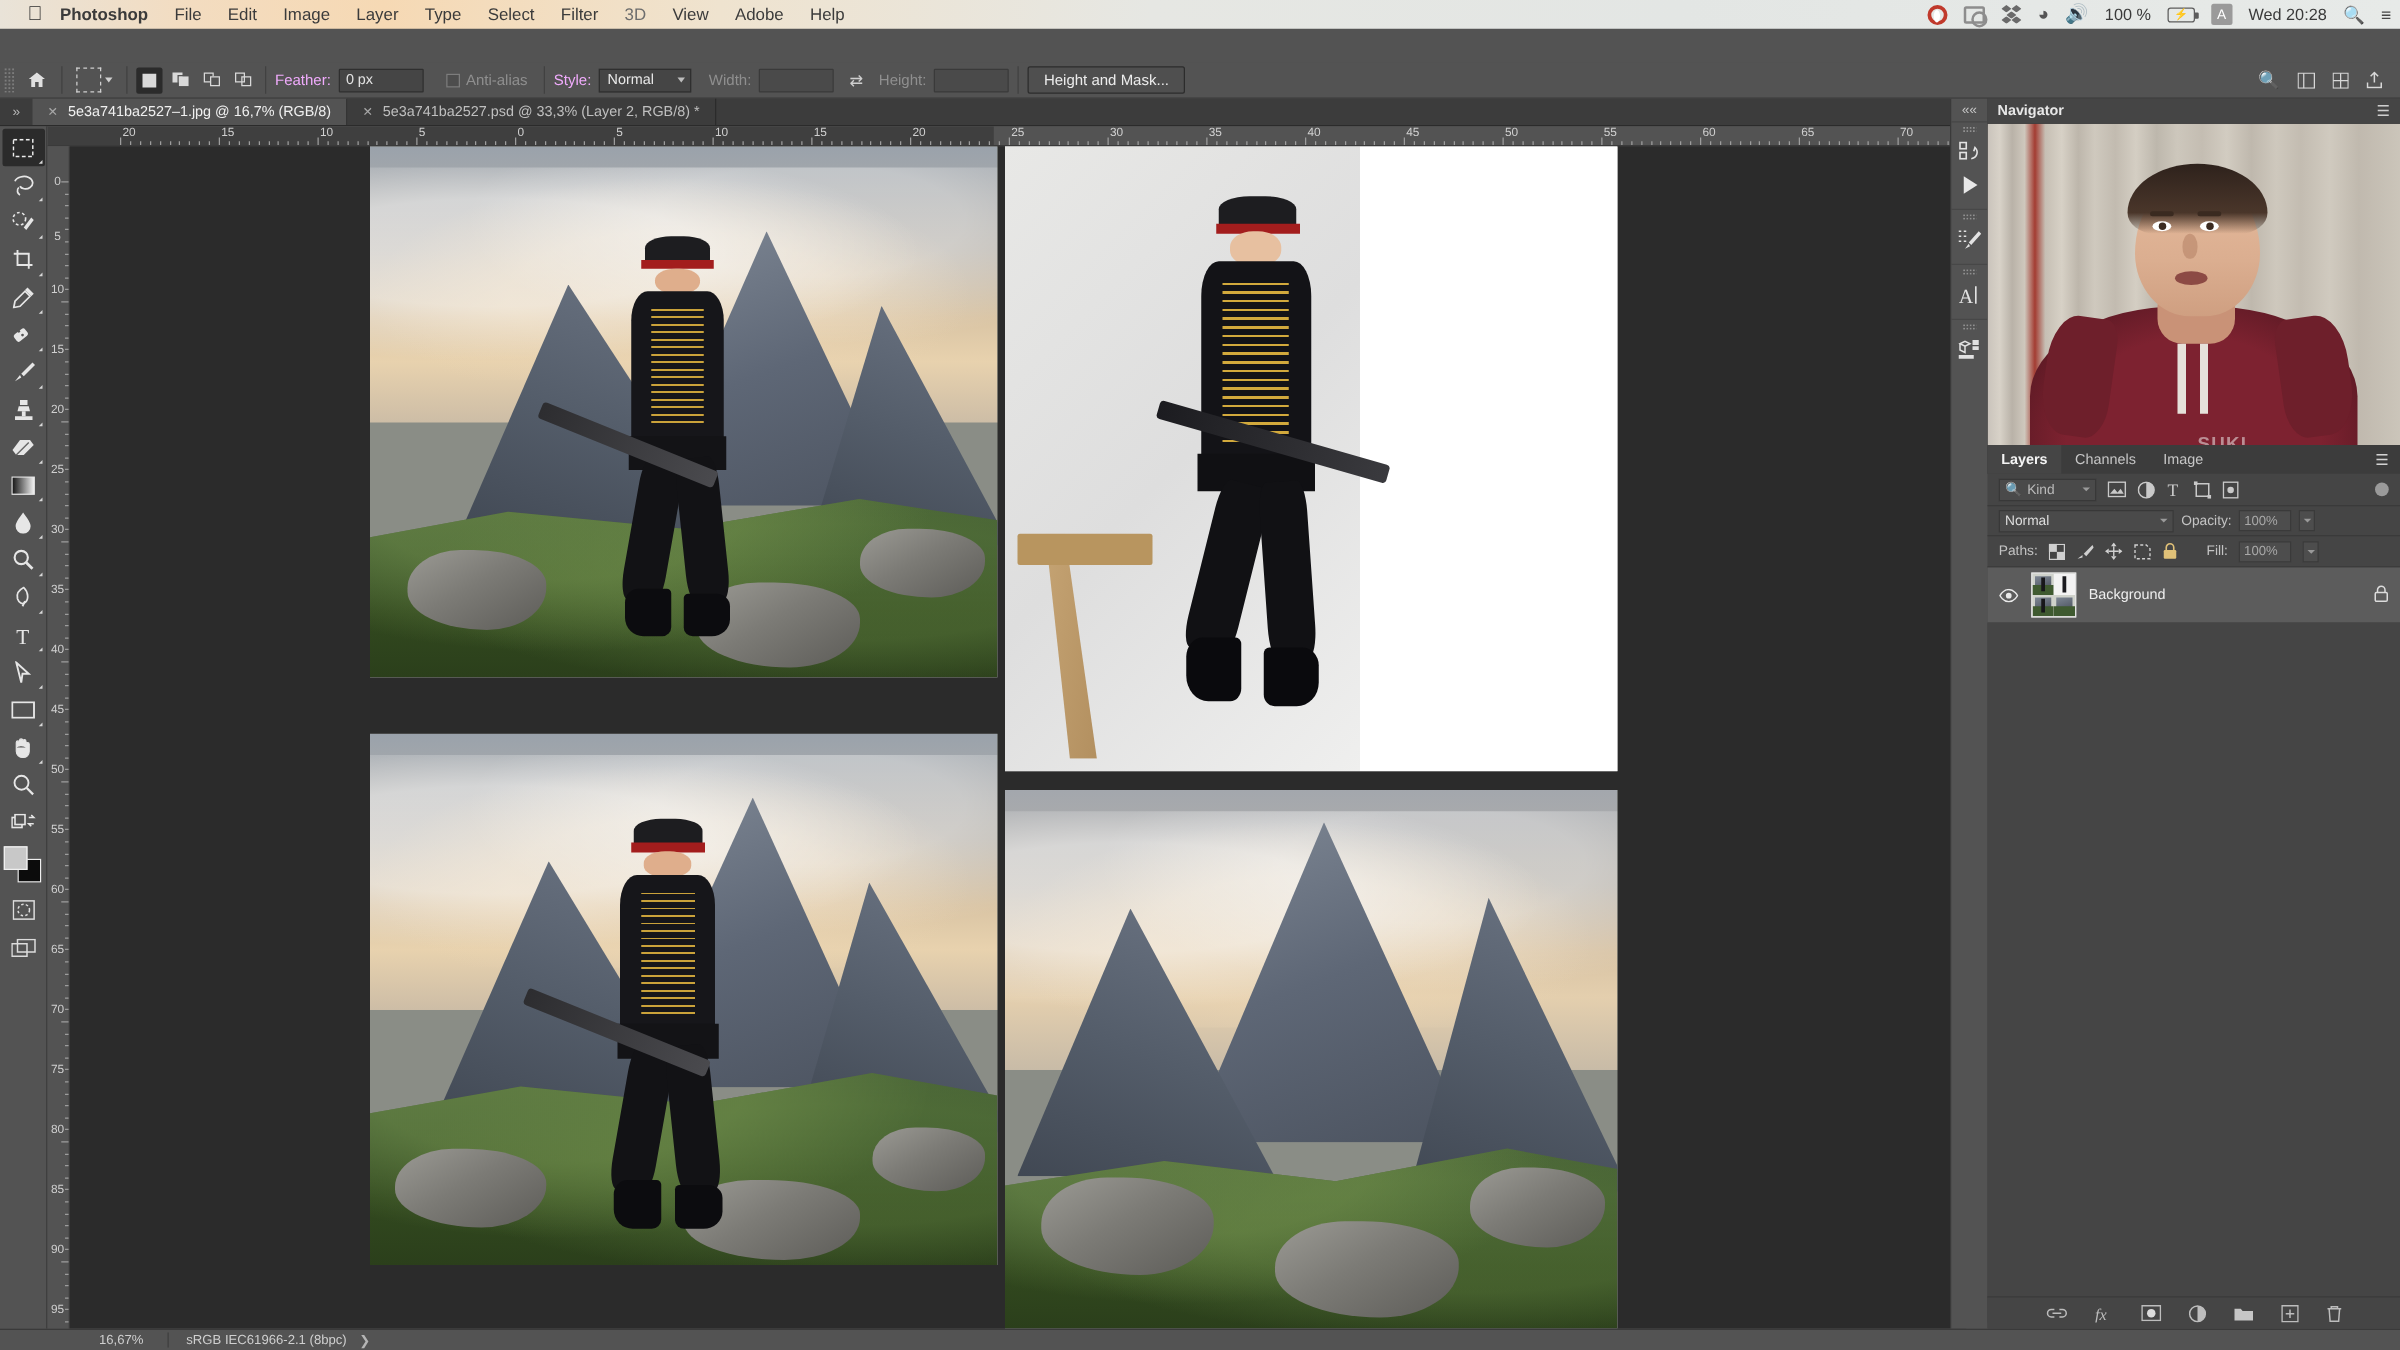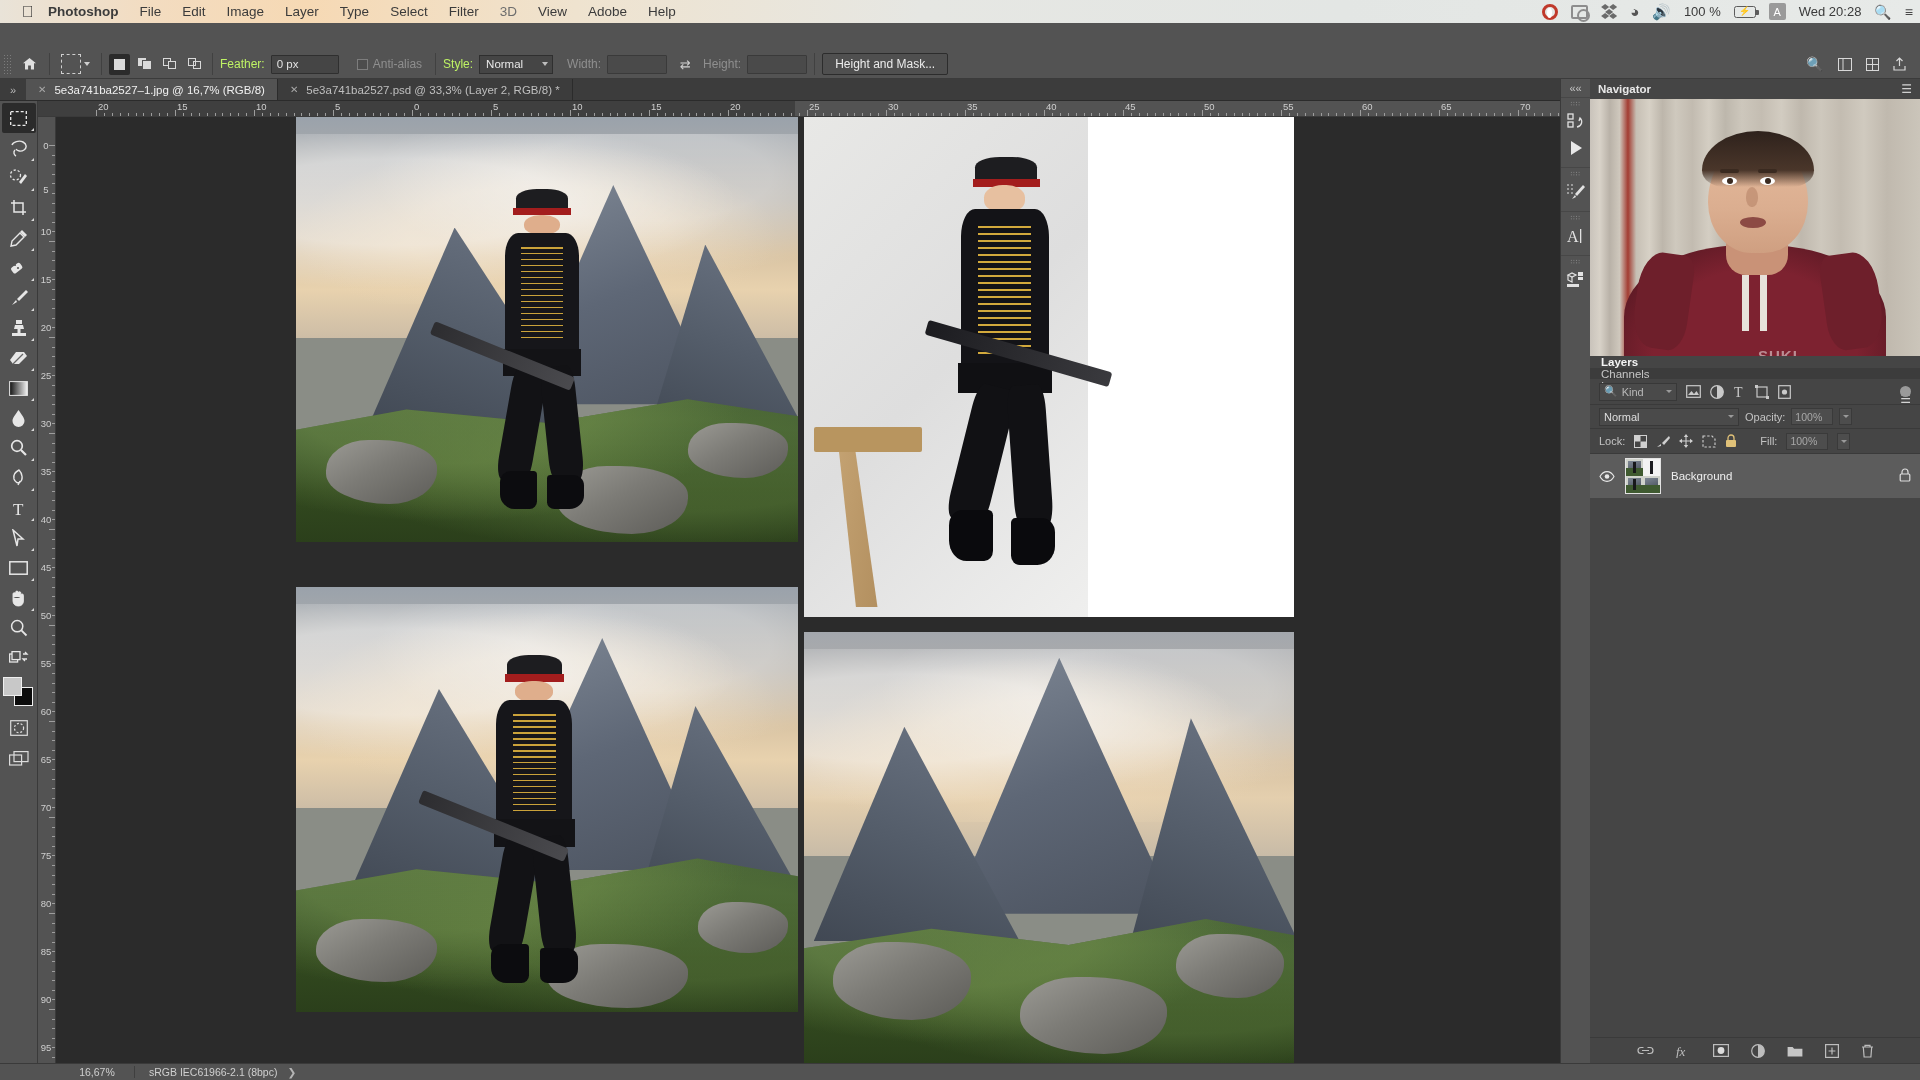--- a/index.html
+++ b/index.html
@@ -80,21 +80,21 @@
   .sq-solid{width:11px;height:11px;background:#d9d9d9;}
   .sq-pair{position:relative;width:14px;height:12px;}
   .sq-pair i{position:absolute;width:8px;height:8px;background:#d9d9d9;}
   .sq-pair i:nth-child(2){left:5px;top:3px;background:#d9d9d9;outline:1px solid #535353;}
   .sq-out{position:relative;width:14px;height:12px;}
   .sq-out i{position:absolute;width:8px;height:8px;border:1.3px solid #d9d9d9;}
   .sq-out i:nth-child(2){left:5px;top:3px;background:#535353;}
   .sq-int{position:relative;width:14px;height:12px;}
   .sq-int i{position:absolute;width:8px;height:8px;border:1.3px solid #d9d9d9;}
   .sq-int i:nth-child(2){left:5px;top:3px;}
-  .lbl { color:#bef264; margin-right:6px; white-space:nowrap;}
+  .lbl { color:#f0abfc; margin-right:6px; white-space:nowrap;}
   .lbl.dim { color:#8f8f8f; }
   .field {
     background:#454545; border:1px solid #2f2f2f; height:19px;
     color:#e2e2e2; font-size:11.5px; display:flex;align-items:center;
     padding:0 5px; border-radius:1px;
   }
   .field.empty { background:#4a4a4a; border-color:#3a3a3a; }
   .cbox { width:11px;height:11px;border:1.2px solid #7d7d7d;background:#4d4d4d;margin-right:5px;}
   .selectbox {
     background:#454545;border:1px solid #2f2f2f;height:19px;color:#e8e8e8;
@@ -222,21 +222,21 @@
   .wc-eye:after{content:"";position:absolute;left:5px;top:1px;width:6px;height:6px;border-radius:50%;background:#3b2b21;}
   .wc-brow{position:absolute;width:19px;height:4px;background:#3a2a20;border-radius:2px;}
   .wc-brow.l{left:90px;top:44px}
   .wc-brow.r{left:128px;top:44px}
   .wc-nose{position:absolute;left:116px;top:62px;width:12px;height:20px;background:rgba(176,124,96,.5);border-radius:50% 50% 45% 45%;}
   .wc-mouth{position:absolute;left:110px;top:92px;width:26px;height:11px;background:#8c4a44;border-radius:50%;}
   .wc-text{position:absolute;left:128px;top:222px;width:90px;height:22px;color:#caa9ae;font-size:15px;font-weight:bold;letter-spacing:1px;opacity:.8;}
 
   
   .layerspanel { position:absolute; right:0; top:356px; width:330px; height:707px; background:#454545;}
-  .lp-tabs { height:23px; display:flex; align-items:stretch; background:#3c3c3c;flex-direction:column;}
+  .lp-tabs { height:23px; display:flex; align-items:stretch; background:#3c3c3c;}
   .lp-tab { display:flex;align-items:center;padding:0 11px;font-size:11.5px;color:#c6c6c6;}
   .lp-tab.active { background:#454545;color:#f4f4f4;font-weight:bold;}
   .lp-tabs .burger{margin-left:auto;display:flex;align-items:center;padding:0 9px;color:#d3d3d3;font-size:12px;}
   .lp-filter { height:26px;display:flex;align-items:center;gap:9px;padding:0 9px;border-bottom:1px solid #3a3a3a;}
   .kindsel { width:78px;height:18px;background:#4a4a4a;border:1px solid #383838;display:flex;align-items:center;gap:4px;padding:0 4px;font-size:11px;color:#b9b9b9;}
   .kindsel .cv { margin-left:auto; width:0;height:0;border-left:3px solid transparent;border-right:3px solid transparent;border-top:3.5px solid #9a9a9a;}
   .lp-filter .fi { color:#c9c9c9; font-size:12px; display:flex;align-items:center;}
   .lp-filter .dot { margin-left:auto; width:11px;height:11px;border-radius:50%;background:#9a9a9a;}
   .lp-blend { height:24px;display:flex;align-items:center;padding:0 9px;gap:6px;border-bottom:1px solid #3a3a3a;}
   .blendsel { width:140px;height:18px;background:#4a4a4a;border:1px solid #383838;display:flex;align-items:center;padding:0 4px;font-size:11px;color:#dedede;}
@@ -1123,21 +1123,21 @@
         <span class="cv"></span>
       </span>
       <span class="ol">Opacity:</span>
       <span class="opbox">100%</span>
       <span class="spin">
           <i></i>
         </span>
     </div>
 
     <div class="lp-lock">
-      <span class="ll">Lock:</span>
+      <span class="ll">Paths:</span>
       <span class="li">
         <svg width="13" height="13" viewBox="0 0 13 13">
             <rect x="0" y="0" width="6.5" height="6.5" fill="#d0d0d0"></rect>
             <rect x="6.5" y="6.5" width="6.5" height="6.5" fill="#d0d0d0"></rect>
             <rect x="0.5" y="0.5" width="12" height="12" fill="none" stroke="#d0d0d0"></rect>
           </svg>
       </span>
       <span class="li">
         <svg width="14" height="13" viewBox="0 0 14 13">
             <path d="M13 1 6 8l2 2 6-7z" fill="#d0d0d0"></path>

